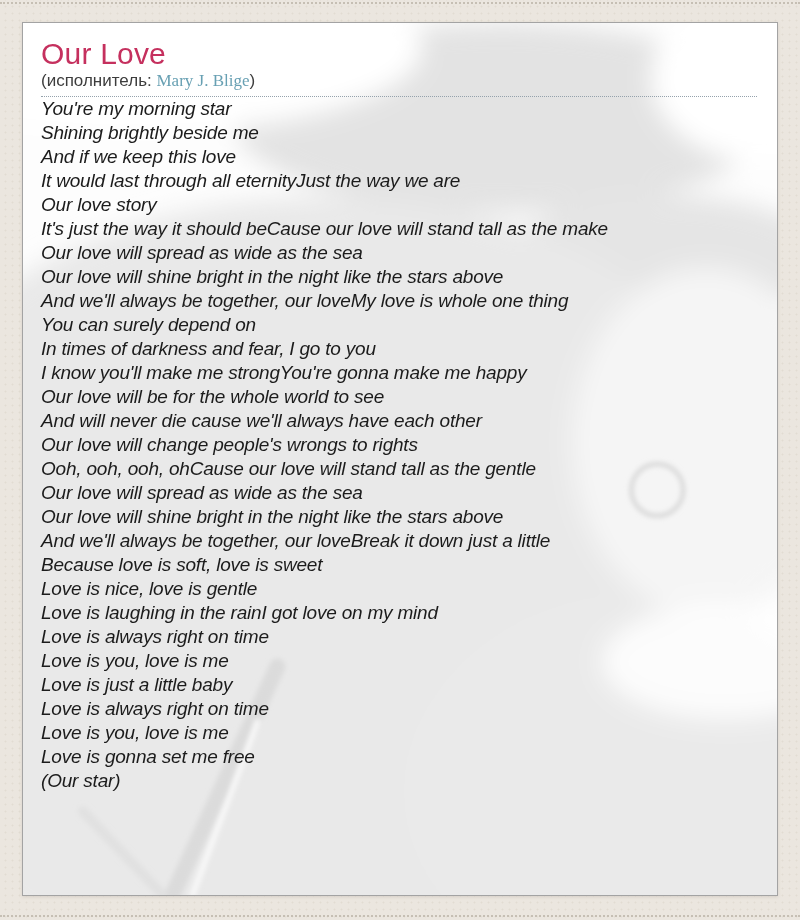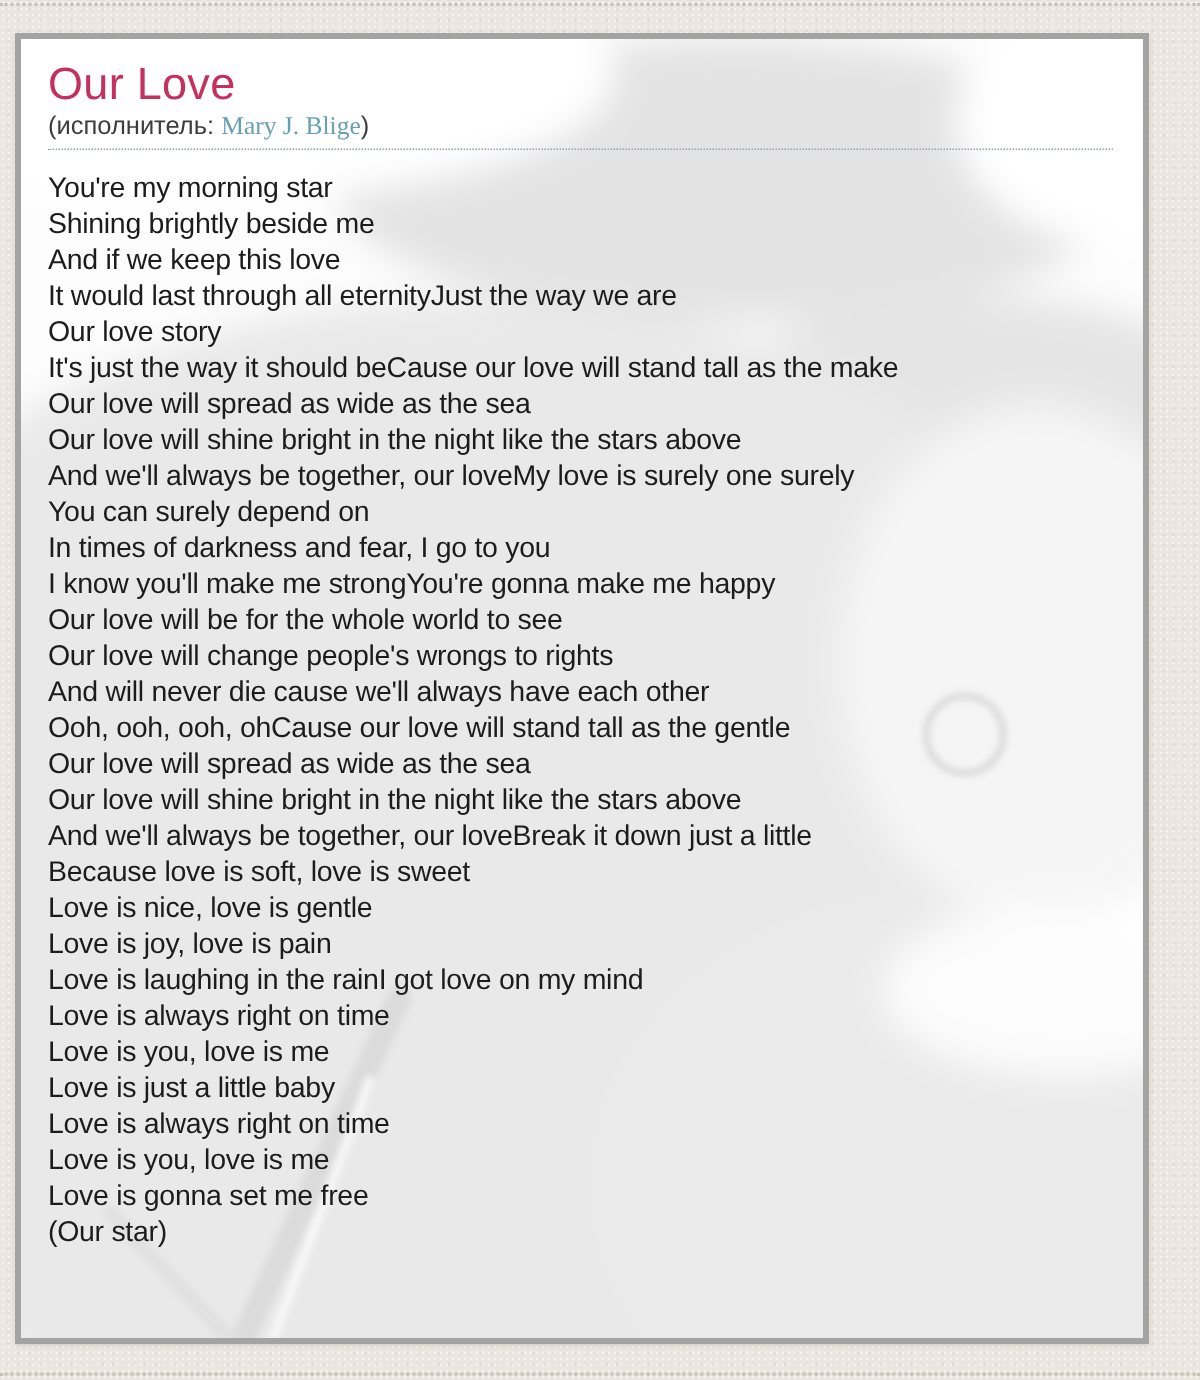--- a/index.html
+++ b/index.html
@@ -24,27 +24,27 @@
     left: 0;
     right: 0;
     border-top: 2px dotted var(--page_dots, #c6bfb4);
     height: 0;
   }
   .page-dotted-line.top { top: 2px; }
   .page-dotted-line.bottom { top: 915px; }
 
   .card {
     position: absolute;
-    left: 10px;
+    left: 22px;
     top: 22px;
     width: 756px;
     height: 874px;
     box-sizing: border-box;
     background: #fdfdfd;
-    border: 4px solid #a3a3a3;
+    border: 1px solid #a3a3a3;
     box-shadow: 0 1px 3px rgba(120,110,95,0.18);
     overflow: hidden;
   }
   .watermark {
     position: absolute;
     left: 0;
     top: 0;
     width: 100%;
     height: 100%;
     pointer-events: none;
@@ -68,26 +68,27 @@
     padding-bottom: 5px;
     border-bottom: 1px dotted var(--separator_dots, #95a2ac);
   }
   .artist-link {
     color: var(--link_color, #68a0b3);
     text-decoration: none;
     cursor: pointer;
     font-family: Liberation Serif, serif;
   }
   .lyrics {
-    margin-top: 14px;
+    margin-top: 0;
     font-size: 19px;
     line-height: 24px;
     color: var(--lyrics_color, #1c1c1c);
     letter-spacing: -0.2px;
     white-space: nowrap;
+    font-style: italic;
   }
   .lyric-line { height: 24px; }
 </style>
 </head>
 <body>
 
 <div class="page-dotted-line top"></div>
 
 <div class="card">
 
@@ -128,34 +129,33 @@
     <div class="lyrics">
 
     <div class="lyric-line">You're my morning star</div>
         <div class="lyric-line">Shining brightly beside me</div>
         <div class="lyric-line">And if we keep this love</div>
         <div class="lyric-line">It would last through all eternityJust the way we are</div>
         <div class="lyric-line">Our love story</div>
         <div class="lyric-line">It's just the way it should beCause our love will stand tall as the make</div>
         <div class="lyric-line">Our love will spread as wide as the sea</div>
         <div class="lyric-line">Our love will shine bright in the night like the stars above</div>
-        <div class="lyric-line">And we'll always be together, our loveMy love is surely one surely</div>
+        <div class="lyric-line">And we'll always be together, our loveMy love is whole one thing</div>
         <div class="lyric-line">You can surely depend on</div>
         <div class="lyric-line">In times of darkness and fear, I go to you</div>
         <div class="lyric-line">I know you'll make me strongYou're gonna make me happy</div>
         <div class="lyric-line">Our love will be for the whole world to see</div>
+        <div class="lyric-line">And will never die cause we'll always have each other</div>
         <div class="lyric-line">Our love will change people's wrongs to rights</div>
-        <div class="lyric-line">And will never die cause we'll always have each other</div>
         <div class="lyric-line">Ooh, ooh, ooh, ohCause our love will stand tall as the gentle</div>
         <div class="lyric-line">Our love will spread as wide as the sea</div>
         <div class="lyric-line">Our love will shine bright in the night like the stars above</div>
         <div class="lyric-line">And we'll always be together, our loveBreak it down just a little</div>
         <div class="lyric-line">Because love is soft, love is sweet</div>
         <div class="lyric-line">Love is nice, love is gentle</div>
-        <div class="lyric-line">Love is joy, love is pain</div>
         <div class="lyric-line">Love is laughing in the rainI got love on my mind</div>
         <div class="lyric-line">Love is always right on time</div>
         <div class="lyric-line">Love is you, love is me</div>
         <div class="lyric-line">Love is just a little baby</div>
         <div class="lyric-line">Love is always right on time</div>
         <div class="lyric-line">Love is you, love is me</div>
         <div class="lyric-line">Love is gonna set me free</div>
         <div class="lyric-line">(Our star)</div>
       </div>
   </div>

